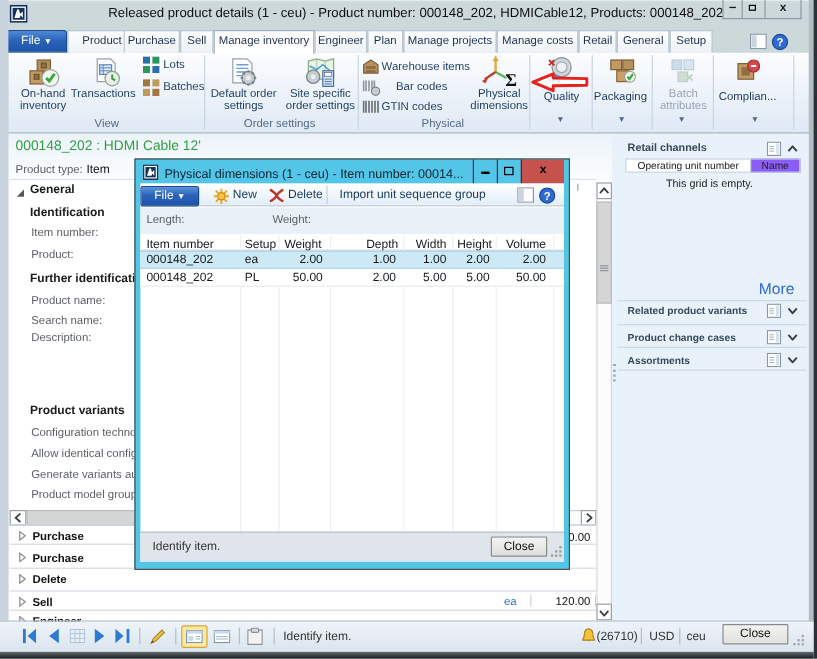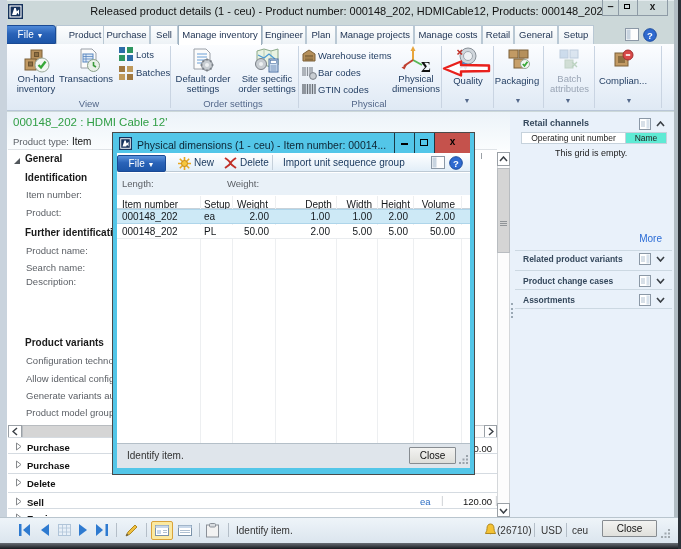--- a/index.html
+++ b/index.html
@@ -130,21 +130,21 @@
 <svg class="ab" style="left:302px;top:49px" width="14" height="13" viewBox="0 0 14 13">
  <path d="M1 5 L7 1 L13 5 v7 h-12 z" fill="#b5905c" stroke="#7d6138"></path>
  <rect x="3" y="6" width="8" height="2.4" fill="#8d6f42"></rect>
  <rect x="3" y="9.4" width="8" height="2.4" fill="#8d6f42"></rect>
 </svg>
 <div class="ab nav-lbl" style="left:318px;top:51px;text-align:left">Warehouse items</div>
 <svg class="ab" style="left:302px;top:66px" width="15" height="14" viewBox="0 0 15 14">
  <path d="M1 1 v9 M3 1 v9 M5.5 1 v9 M8 1 v9 M10 1 v9" stroke="#8a9098" stroke-width="1.3"></path>
  <circle cx="11" cy="10" r="3.4" fill="#c8cdd2" stroke="#7a8088"></circle>
 </svg>
-<div class="ab nav-lbl" style="left:318px;top:68px;text-align:right">Bar codes</div>
+<div class="ab nav-lbl" style="left:330px;top:68px;text-align:right">Bar codes</div>
 <svg class="ab" style="left:302px;top:83px" width="15" height="12" viewBox="0 0 15 12">
  <path d="M1 1 v10 M3 1 v10 M5.5 1 v10 M8 1 v10 M10.5 1 v10 M13 1 v10" stroke="#6a7078" stroke-width="1.4"></path>
 </svg>
 <div class="ab nav-lbl" style="left:318px;top:85px;text-align:left">GTIN codes</div>
 
 <svg class="ab" style="left:400px;top:45px" width="32" height="30" viewBox="0 0 32 30">
  <path d="M13 15 L13 4" stroke="#e8a53c" stroke-width="2"></path>
  <path d="M13 1 L10.5 6 L15.5 6 Z" fill="#e8a53c"></path>
  <path d="M13 15 L22 20" stroke="#58b858" stroke-width="2"></path>
  <path d="M13 15 L4 21" stroke="#c04030" stroke-width="2"></path>
@@ -290,23 +290,23 @@
 <div class="fct" style="left:523px;top:118px;font-size:9px">Retail channels</div>
 <svg class="fic" style="left:639px;top:118px" viewBox="0 0 12 12">
     <rect x="0.5" y="0.5" width="11" height="11" fill="#fff" stroke="#8b98a6"></rect>
     <rect x="7.5" y="1.5" width="3" height="9" fill="#d8e2ec"></rect>
     <path d="M2 4 h4 M2 6 h4 M2 8 h4" stroke="#9cb0c4" stroke-width="0.8"></path>
   </svg>
 <svg class="ab" style="left:656px;top:121px" width="9" height="6" viewBox="0 0 9 6">
     <polyline points="1,5 4.5,1 8,5" fill="none" stroke="#3a3f45" stroke-width="1.6"></polyline>
   </svg>
 <div class="ab" style="left:521px;top:132px;width:105px;height:12px;background:#fff;border:1px solid #c6d2dc;color:#222;text-align:center;line-height:11px;font-size:8.5px;overflow:hidden">Operating unit number</div>
-<div class="ab" style="left:626px;top:132px;width:41px;height:12px;background:#5eead4;border:1px solid #c6d2dc;border-left:none;color:#222;text-align:center;line-height:11px;font-size:8.5px">Name</div>
+<div class="ab" style="left:626px;top:132px;width:41px;height:12px;background:#8b5cf6;border:1px solid #c6d2dc;border-left:none;color:#222;text-align:center;line-height:11px;font-size:8.5px">Name</div>
 <div class="ab" style="left:555px;top:148px;color:#222;font-size:9px">This grid is empty.</div>
-<div class="ab" style="left:600px;top:233px;width:62px;text-align:right;color:#2b6cd6;font-size:10px">More</div>
+<div class="ab" style="left:600px;top:233px;width:62px;text-align:right;color:#2b6cd6;font-size:13px">More</div>
 <div class="fdiv" style="top:250px"></div>
 <div class="fct" style="left:523px;top:254px">Related product variants</div>
 <svg class="fic" style="left:639px;top:253px" viewBox="0 0 12 12">
     <rect x="0.5" y="0.5" width="11" height="11" fill="#fff" stroke="#8b98a6"></rect>
     <rect x="7.5" y="1.5" width="3" height="9" fill="#d8e2ec"></rect>
     <path d="M2 4 h4 M2 6 h4 M2 8 h4" stroke="#9cb0c4" stroke-width="0.8"></path>
   </svg>
 <svg class="ab" style="left:656px;top:256px" width="9" height="6" viewBox="0 0 9 6">
     <polyline points="1,1 4.5,5 8,1" fill="none" stroke="#3a3f45" stroke-width="1.6"></polyline>
   </svg>

